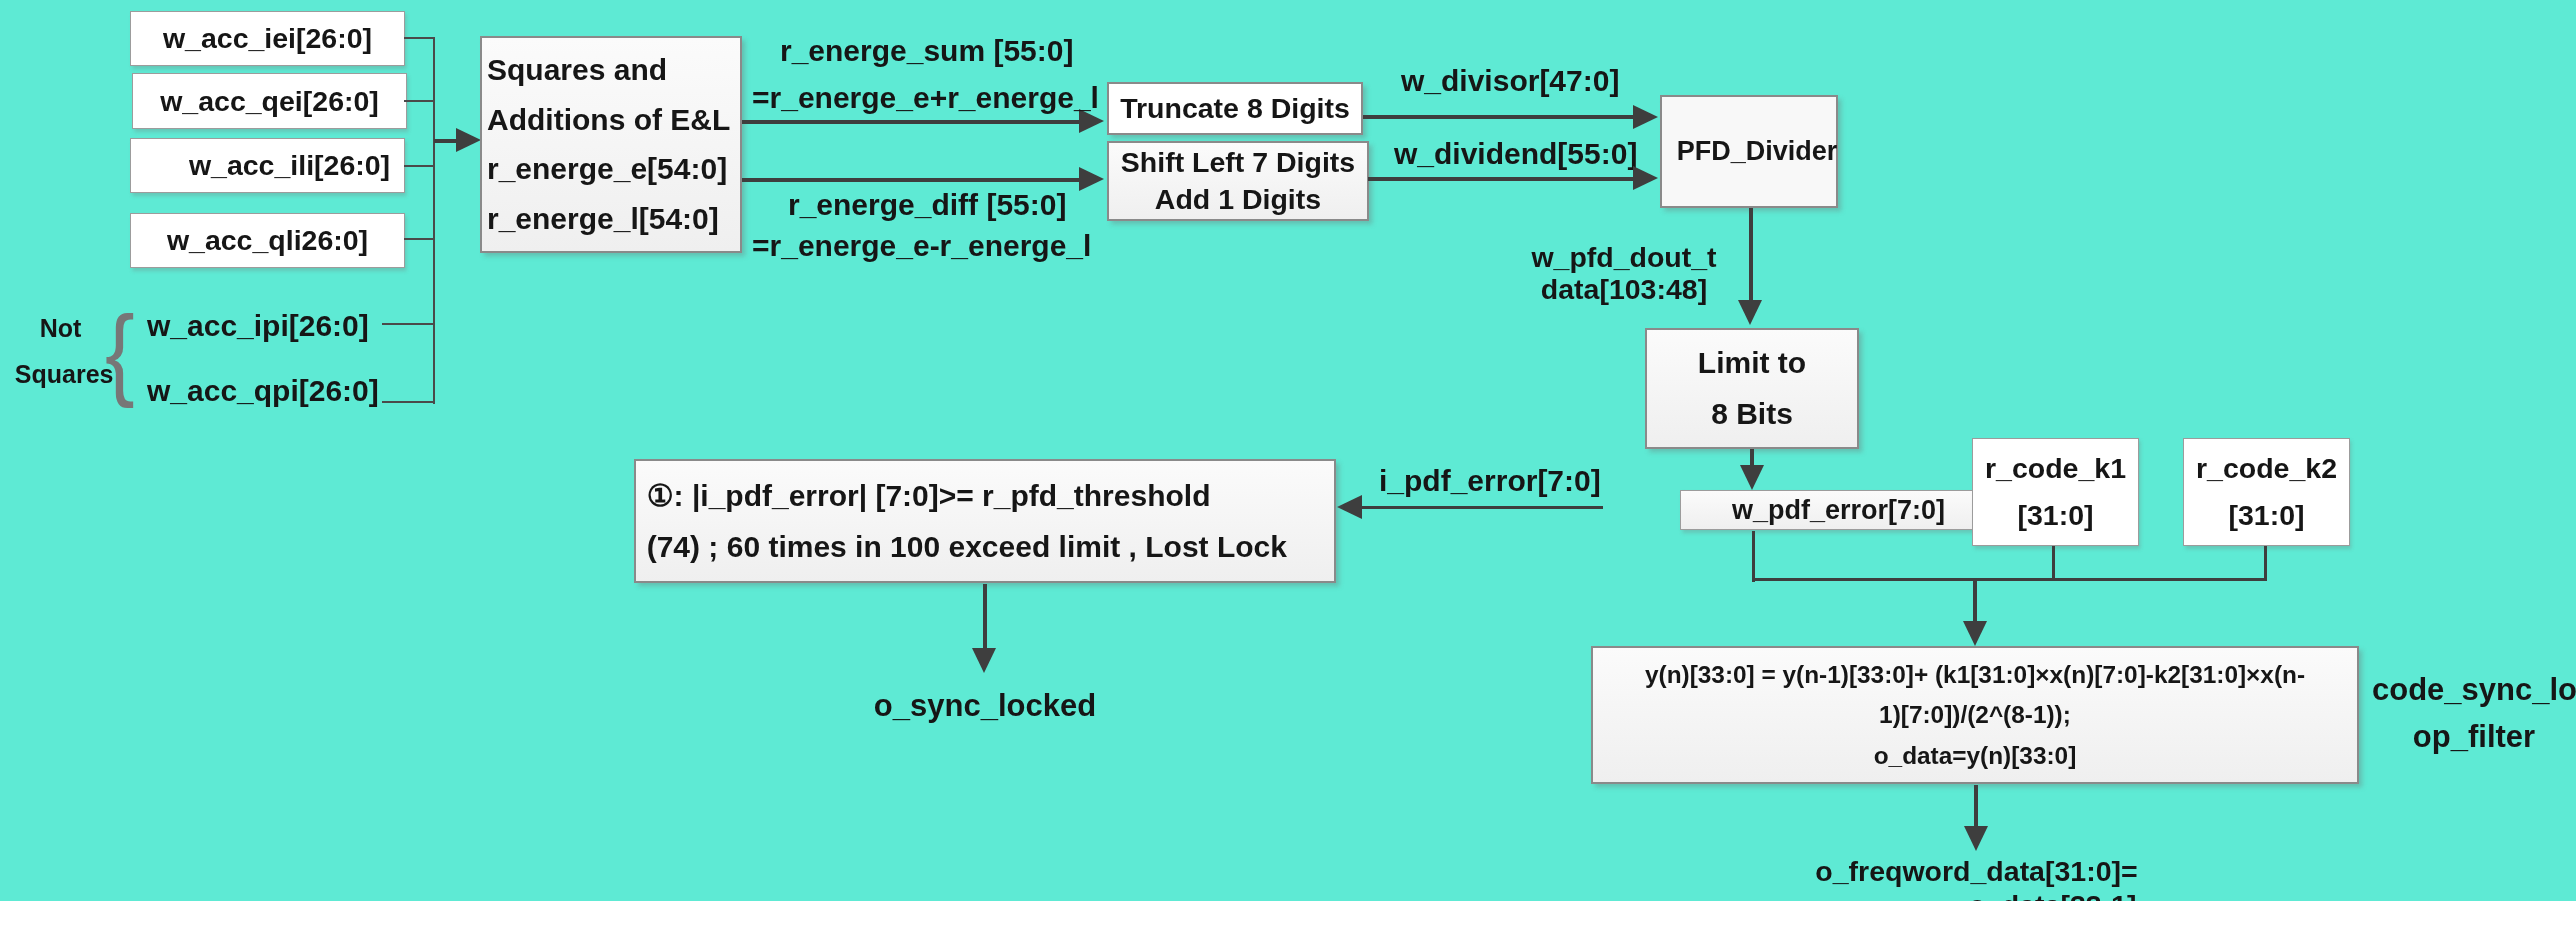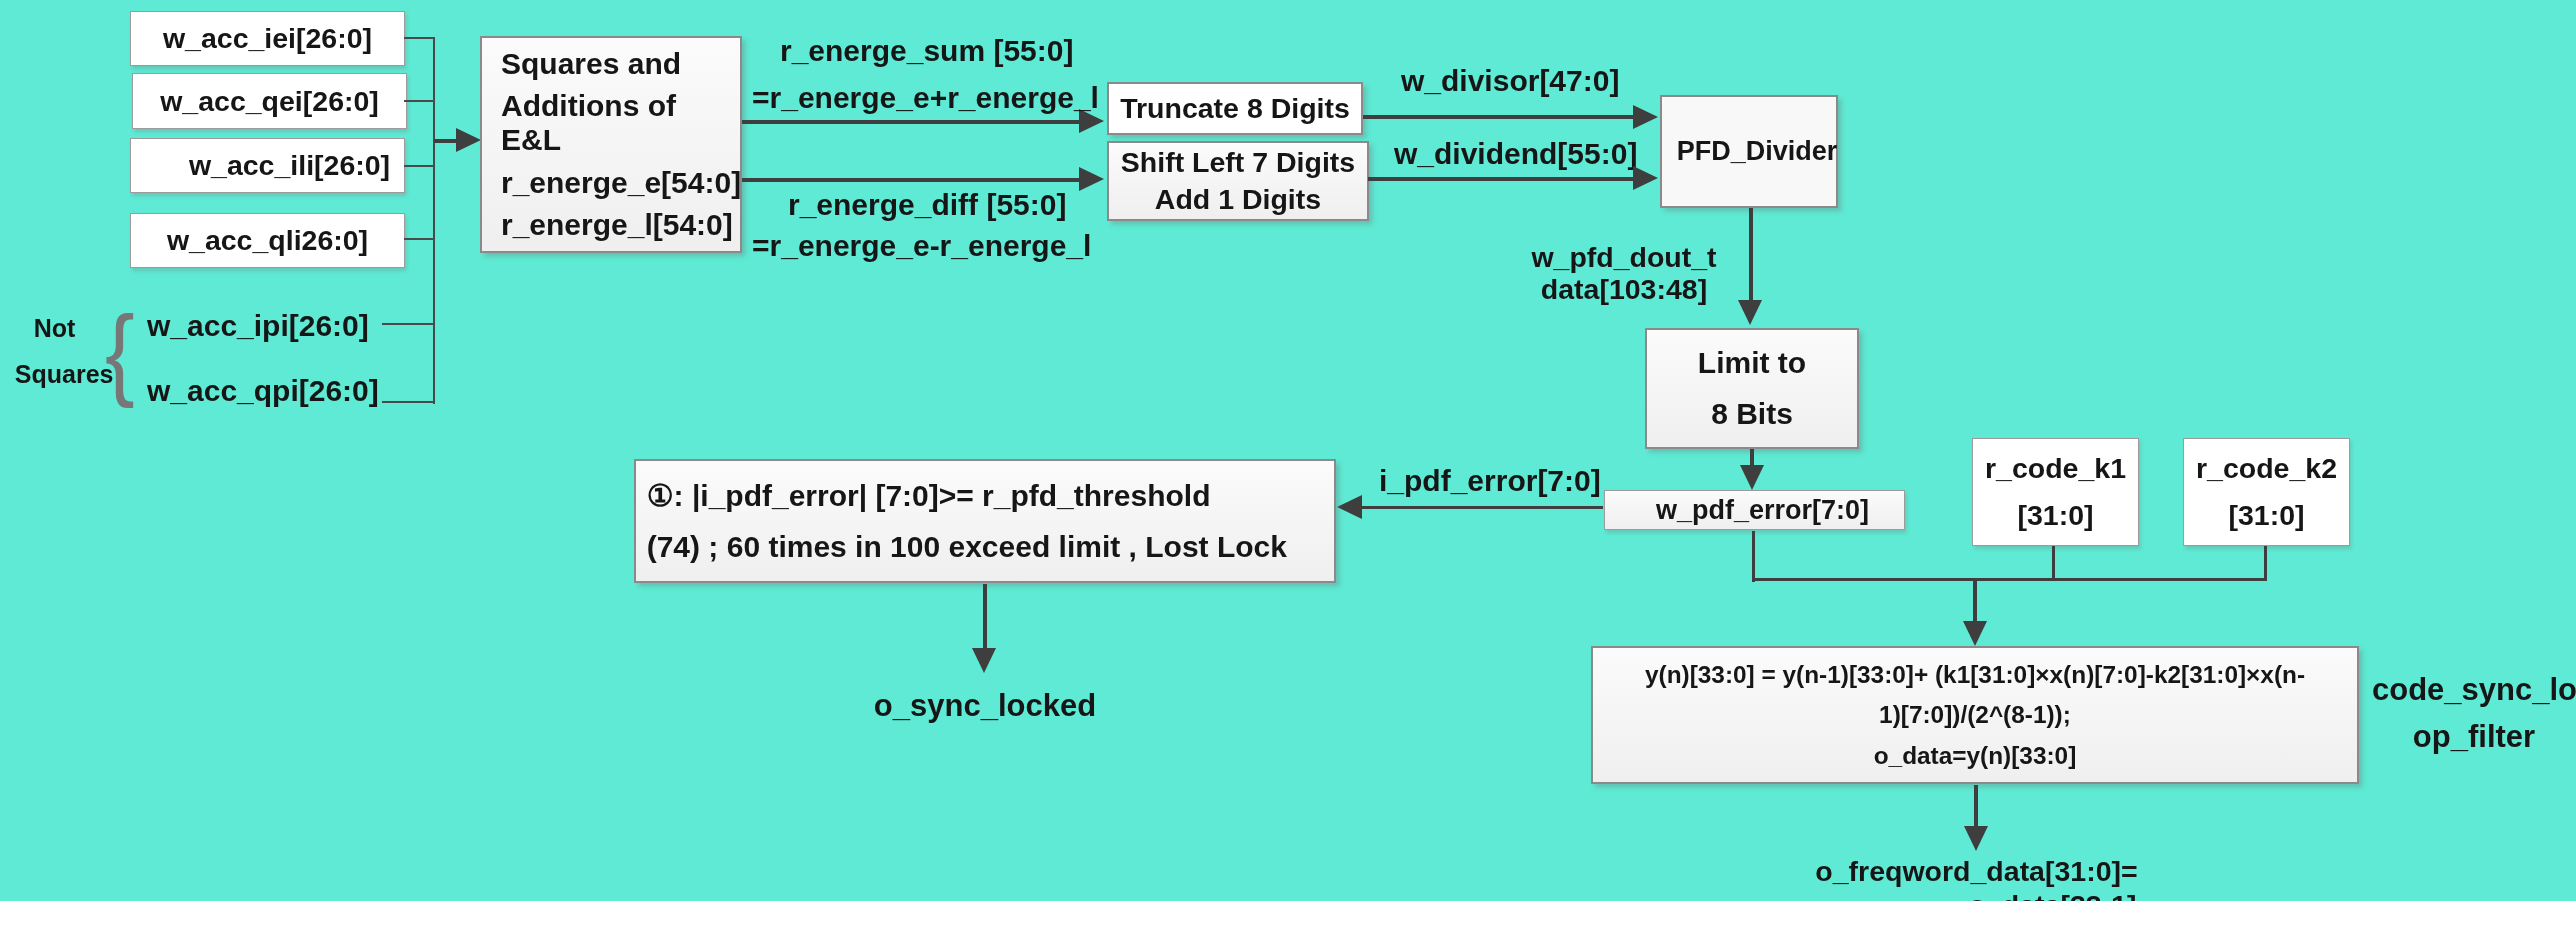--- a/index.html
+++ b/index.html
@@ -41,35 +41,35 @@
   </div>
   <div class="box white thin f48" style="left:130px;top:138px;width:275px;height:55px;padding-left:44px;">
     <span>w_acc_ili[26:0]</span>
   </div>
   <div class="box white thin f48" style="left:130px;top:213px;width:275px;height:55px;">
     <span>w_acc_qli26:0]</span>
   </div>
   <div class="lbl f50" style="left:147px;top:309px;">w_acc_ipi[26:0]</div>
   <div class="lbl f50" style="left:147px;top:374px;">w_acc_qpi[26:0]</div>
 
-  <div class="lbl f42 ctr" style="left:22px;top:314px;width:65px;text-align:center;">Not</div>
+  <div class="lbl f42 ctr" style="left:28px;top:314px;width:65px;text-align:center;">Not</div>
   <div class="lbl f42 ctr" style="left:10.7px;top:360px;width:107px;">Squares</div>
   <div class="lbl brace" style="left:105px;top:304px;">{</div>
 
   <div class="hline stub" style="left:404px;top:37px;width:30px;height:2.4px;"></div>
   <div class="hline stub" style="left:404px;top:100px;width:30px;height:2.4px;"></div>
   <div class="hline stub" style="left:404px;top:165px;width:30px;height:2.4px;"></div>
   <div class="hline stub" style="left:404px;top:238px;width:30px;height:2.4px;"></div>
   <div class="hline stub" style="left:382px;top:323px;width:52px;height:2.4px;"></div>
   <div class="hline stub" style="left:382px;top:401px;width:52px;height:2.4px;"></div>
   <div class="vline stub" style="left:433px;top:37px;width:2.4px;height:367px;"></div>
   <div class="hline" style="left:434px;top:139px;width:26px;height:3.6px;"></div>
   <div class="ah r" style="left:456px;top:128px;"></div>
 
-  <div class="box leftalign f50" style="left:480px;top:36px;width:262px;height:217px;padding-left:19px;">
+  <div class="box leftalign f50" style="left:480px;top:36px;width:262px;height:217px;padding-left:5px;">
     <span>Squares and</span>
     <span>Additions of E&amp;L</span>
     <span>r_energe_e[54:0]</span>
     <span>r_energe_l[54:0]</span>
   </div>
 
   <div class="hline" style="left:742px;top:120px;width:340px;height:3.6px;"></div>
   <div class="ah r" style="left:1079px;top:109px;"></div>
   <div class="hline" style="left:742px;top:178px;width:340px;height:3.6px;"></div>
   <div class="ah r" style="left:1079px;top:167px;"></div>
@@ -104,21 +104,21 @@
   <div class="lbl f48 ctr" style="left:1505px;top:241px;width:238px;">w_pfd_dout_t</div>
   <div class="lbl f48 ctr" style="left:1505px;top:273px;width:238px;">data[103:48]</div>
 
   <div class="box f50" style="left:1645px;top:328px;width:214px;height:121px;">
     <span>Limit to</span>
     <span>8 Bits</span>
   </div>
   <div class="vline" style="left:1750px;top:449px;width:3.6px;height:16.6px;"></div>
   <div class="ah d" style="left:1740px;top:465px;"></div>
 
-  <div class="box thin f46" style="left:1604px;top:490px;width:301px;height:40px;padding-left:16px;">
+  <div class="box thin f46" style="left:1680px;top:490px;width:301px;height:40px;padding-left:16px;">
     <span>w_pdf_error[7:0]</span>
   </div>
 
   <div class="hline" style="left:1362px;top:506px;width:241px;height:3px;"></div>
   <div class="ah l" style="left:1337px;top:495px;"></div>
   <div class="lbl f50" style="left:1379px;top:464px;">i_pdf_error[7:0]</div>
 
   <div class="box leftalign f50" style="left:634px;top:459px;width:702px;height:124px;padding-left:10.7px;">
     <span>①: |i_pdf_error| [7:0]&gt;= r_pfd_threshold</span>
     <span>(74) ; 60 times in 100 exceed limit , Lost Lock</span>

